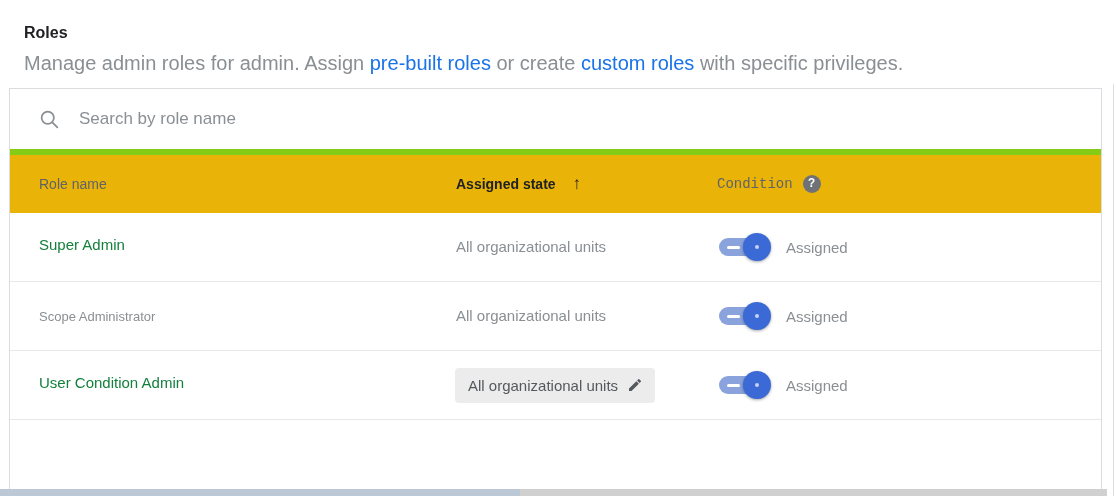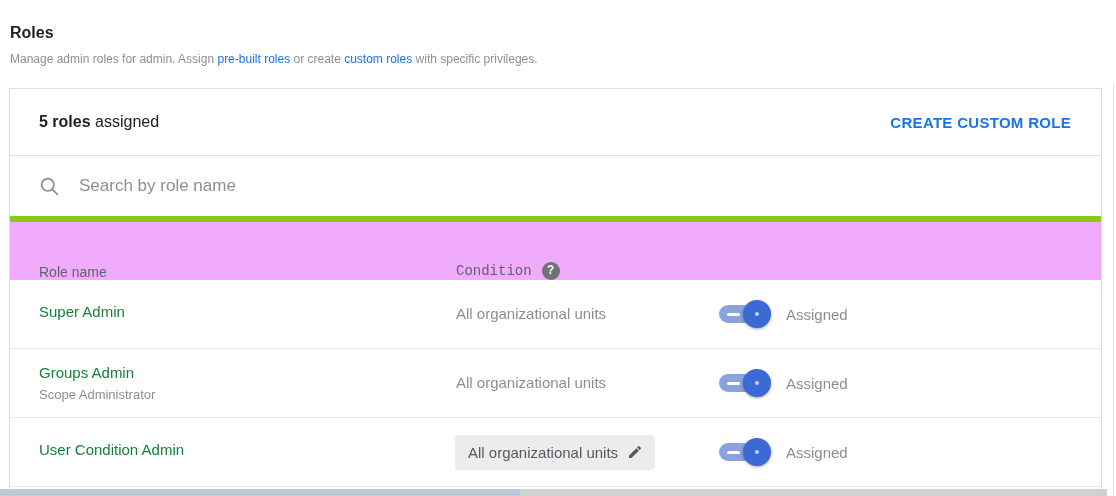--- a/index.html
+++ b/index.html
@@ -1,22 +1,22 @@
 <!DOCTYPE html>
 <html><head>
 <meta charset="utf-8">
 <style>
   * { margin:0; padding:0; box-sizing:border-box; }
   html,body { width:1116px; height:496px; overflow:hidden; background:#fff;
     font-family:"Liberation Sans", sans-serif; position:relative; }
 
   
-  .page-head { position:absolute; left:10px; top:24px; width:1000px; }
+  .page-head { position:absolute; left:24px; top:24px; width:1000px; }
   .page-title { font-size:16px; font-weight:bold; color:#202124; margin-bottom:10px; }
-  .page-sub { font-size:12px; color:#8a8f94; }
+  .page-sub { font-size:20px; color:#8a8f94; }
   .page-sub .lnk { color:#1a73e8; cursor:pointer; font-weight:bold; font-weight:500; }
 
   
   .card { position:absolute; left:9px; top:88px; width:1093px; height:420px;
     background:#fff; border:1px solid #dadce0; }
 
   .card-header { height:67px; display:flex; align-items:center; justify-content:space-between;
     padding:0 30px 0 29px; border-bottom:1px solid #e0e0e0; }
   .roles-count { font-size:16px; color:#212121; }
   .roles-count b { font-weight:bold; }
@@ -24,21 +24,21 @@
     letter-spacing:.3px; cursor:pointer; font-family:"Liberation Sans", sans-serif; }
 
   .search-row { height:66px; display:flex; align-items:center; padding-left:29px;
     border-bottom:6px solid #84cc16; }
   .search-icon { flex:0 0 auto; margin-right:19px; display:flex; }
   .search-input { border:none; outline:none; flex:1; font-size:17px; color:#212121;
     font-family:"Liberation Sans", sans-serif; height:40px; }
   .search-input::placeholder { color:#8a8f94; }
 
   
-  .thead { height:58px; background:#f0abfc; display:flex; align-items:flex-end;
+  .thead { height:58px; background:#eab308; display:flex; align-items:center;
     font-size:14px; color:#5f6368; }
   .c1 { width:446px; padding-left:29px; }
   .c2 { width:257px; }
   .c3 { width:261px; display:flex; align-items:center; }
   .c4 { flex:1; display:flex; align-items:center;font-family:Liberation Mono, monospace; }
   .th-sort { color:#202124; font-weight:bold; cursor:pointer; display:flex; align-items:center; }
   .sort-arrow { font-size:17px; margin-left:17px; font-weight:normal; color:#202124; }
   .help-badge { width:18px; height:18px; border-radius:50%; background:#6e7176; color:#fff;
     font-size:12px; font-weight:bold; display:inline-flex; align-items:center; justify-content:center;
     margin-left:10px; cursor:pointer; }
@@ -73,37 +73,39 @@
 </head>
 <body>
 
 <div class="page-head">
   <div class="page-title">Roles</div>
   <div class="page-sub"><span>Manage admin roles for admin. Assign </span><span class="lnk">pre-built roles</span><span> or create </span><span class="lnk">custom roles</span><span> with specific privileges.</span></div>
 </div>
 
 <div class="card">
 
-  <div class="card-header">
-    <div class="roles-count"><b>5 roles</b><span> assigned</span></div>
-    <button class="create-btn">CREATE CUSTOM ROLE</button>
-  </div>
 
   <div class="search-row">
     <span class="search-icon">
       <svg width="21" height="21" viewBox="0 0 24 24">
         <circle cx="10" cy="10" r="7" fill="none" stroke="#8a8f94" stroke-width="2"></circle>
         <line x1="15.2" y1="15.2" x2="21" y2="21" stroke="#8a8f94" stroke-width="2" stroke-linecap="round"></line>
       </svg>
     </span>
     <input class="search-input" type="text" placeholder="Search by role name" style="">
   </div>
 
   <div class="thead">
     <div class="c1">Role name</div>
+    <div class="c3">
+      <span class="th-sort">
+          <span>Assigned state</span>
+          <span class="sort-arrow">↑</span>
+        </span>
+    </div>
     <div class="c4">
       <span>Condition</span>
       <span class="help-badge">?</span>
     </div>
   </div>
 
   <div class="trow">
     <div class="c1">
       <div class="role-name">Super Admin</div>
     </div>
@@ -116,21 +118,20 @@
             <span class="toggle-knob-dot"></span>
           </span>
       </span>
       <span class="assigned-label">Assigned</span>
     </div>
     <div class="c4"></div>
   </div>
 
   <div class="trow">
     <div class="c1">
-      <div class="role-name">Groups Admin</div>
       <div class="role-desc">Scope Administrator</div>
     </div>
     <div class="c2"><span class="scope-text">All organizational units</span></div>
     <div class="c3">
       <span class="toggle">
         <span class="toggle-track"></span>
         <span class="toggle-dash"></span>
         <span class="toggle-knob">
             <span class="toggle-knob-dot"></span>
           </span>

